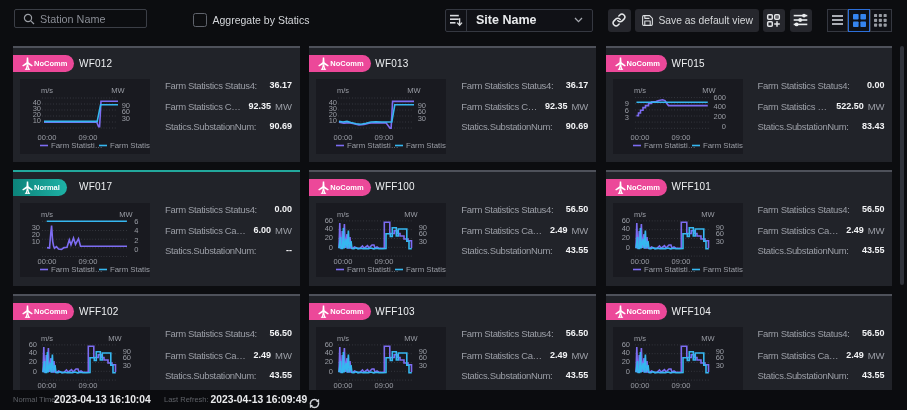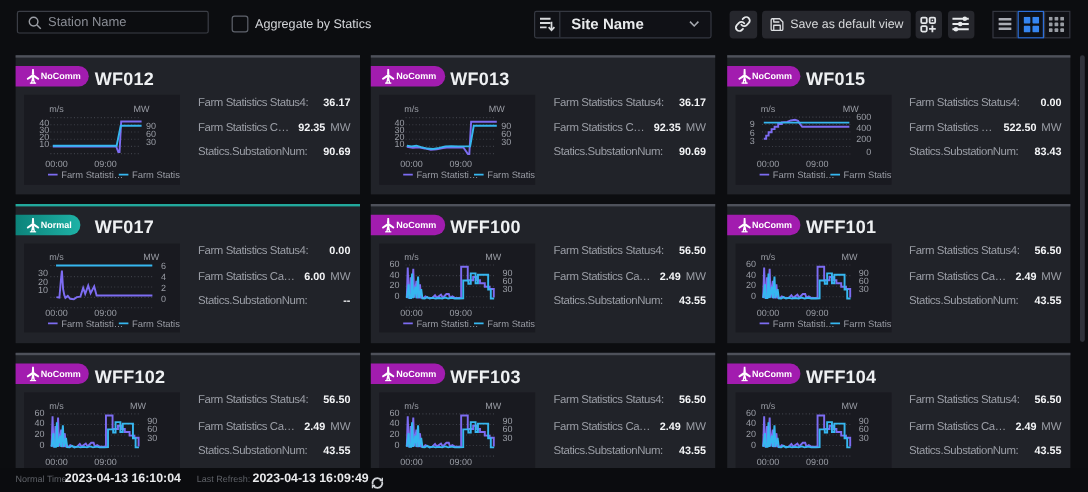--- a/index.html
+++ b/index.html
@@ -1,36 +1,36 @@
 <!DOCTYPE html>
 <html><head><meta charset="utf-8"><style>
 *{margin:0;padding:0;box-sizing:border-box}
 html,body{width:907px;height:410px;background:#0c0d10;font-family:"Liberation Sans",sans-serif;overflow:hidden;position:relative}
 .card{position:absolute;width:286.5px;height:115.8px;background:#212329;border-top:2px solid #4e515a}
 .card.sel{border-top-color:#22a89c}
 .pill{position:absolute;left:0;top:7px;height:17px;border-radius:0 9px 9px 0;color:#fff;font-size:7.5px;font-weight:bold;display:flex;align-items:center;padding:0 7px 0 9px}
 .pill svg{margin-right:1px}
-.pill.gray{background:#a21caf}
+.pill.gray{background:#ec4899}
 .pill.teal{background:linear-gradient(90deg,#0c837a,#1eb2a6)}
-.title{position:absolute;left:66px;top:9.5px;font-size:15px;font-weight:bold;color:#eef0f2;letter-spacing:.2px}
+.title{position:absolute;left:66px;top:9.5px;font-size:10px;font-weight:normal;color:#eef0f2;letter-spacing:.2px}
 .panel{position:absolute;left:7px;top:31px;width:130px;height:74.5px;background:#191a20;overflow:hidden}
 .ax{font-size:7.5px;fill:#9a9da5}
 .lg{font-size:7.8px;fill:#9a9da5}
 .gl{stroke:#3f424a;stroke-width:0.9;stroke-dasharray:0.8 2}
 .pu{stroke:#7d6cf2;stroke-width:1.6;fill:none}
 .cy{stroke:#36b7f0;stroke-width:1.6;fill:none}
 .srow{position:absolute;left:152px;right:7.5px;height:13px;display:flex;align-items:flex-start}
 .sl{flex:1;font-size:9.5px;letter-spacing:-0.35px;color:#9b9ea6;white-space:nowrap;overflow:hidden}
 .sv{font-size:9px;font-weight:bold;color:#f3f4f6}
 .su{font-size:9.5px;color:#9b9ea6;margin-left:4px}
 .tb{position:absolute}
 .btn{position:absolute;top:9px;height:22.5px;background:#26272d;border-radius:3px;display:flex;align-items:center;justify-content:center}
 .seg{position:absolute;top:9px;height:22.5px;display:flex;align-items:center;justify-content:center;border:1px solid #353841}
 </style></head><body>
-<div class="tb" style="left:14px;top:9px;width:160px;height:19px;border:1px solid #3b3e46;border-radius:2px;display:flex;align-items:center;padding-left:8px">
+<div class="tb" style="left:14px;top:9px;width:133px;height:19px;border:1px solid #3b3e46;border-radius:2px;display:flex;align-items:center;padding-left:8px">
     <svg width="12" height="12" viewBox="0 0 12 12" fill="none" stroke="#9a9da4" stroke-width="1.2">
       <circle cx="5" cy="5" r="3.6"></circle>
       <line x1="7.8" y1="7.8" x2="11" y2="11"></line>
     </svg>
     <span style="font-size:10.8px;color:#8a8d95;margin-left:5px">Station Name</span>
   </div>
 <div class="tb" style="left:193px;top:13px;width:13.5px;height:13.5px;border:1px solid #5f636c;border-radius:2.5px"></div>
 <div class="tb" style="left:212.5px;top:14px;font-size:10.5px;color:#d4d6da">Aggregate by Statics</div>
 <div class="tb" style="left:445px;top:9px;width:148px;height:22.5px;border:1px solid #353841;border-radius:2px;background:#101116;display:flex;align-items:center">
 <div style="width:21px;height:100%;border-right:1px solid #353841;display:flex;align-items:center;justify-content:center">

